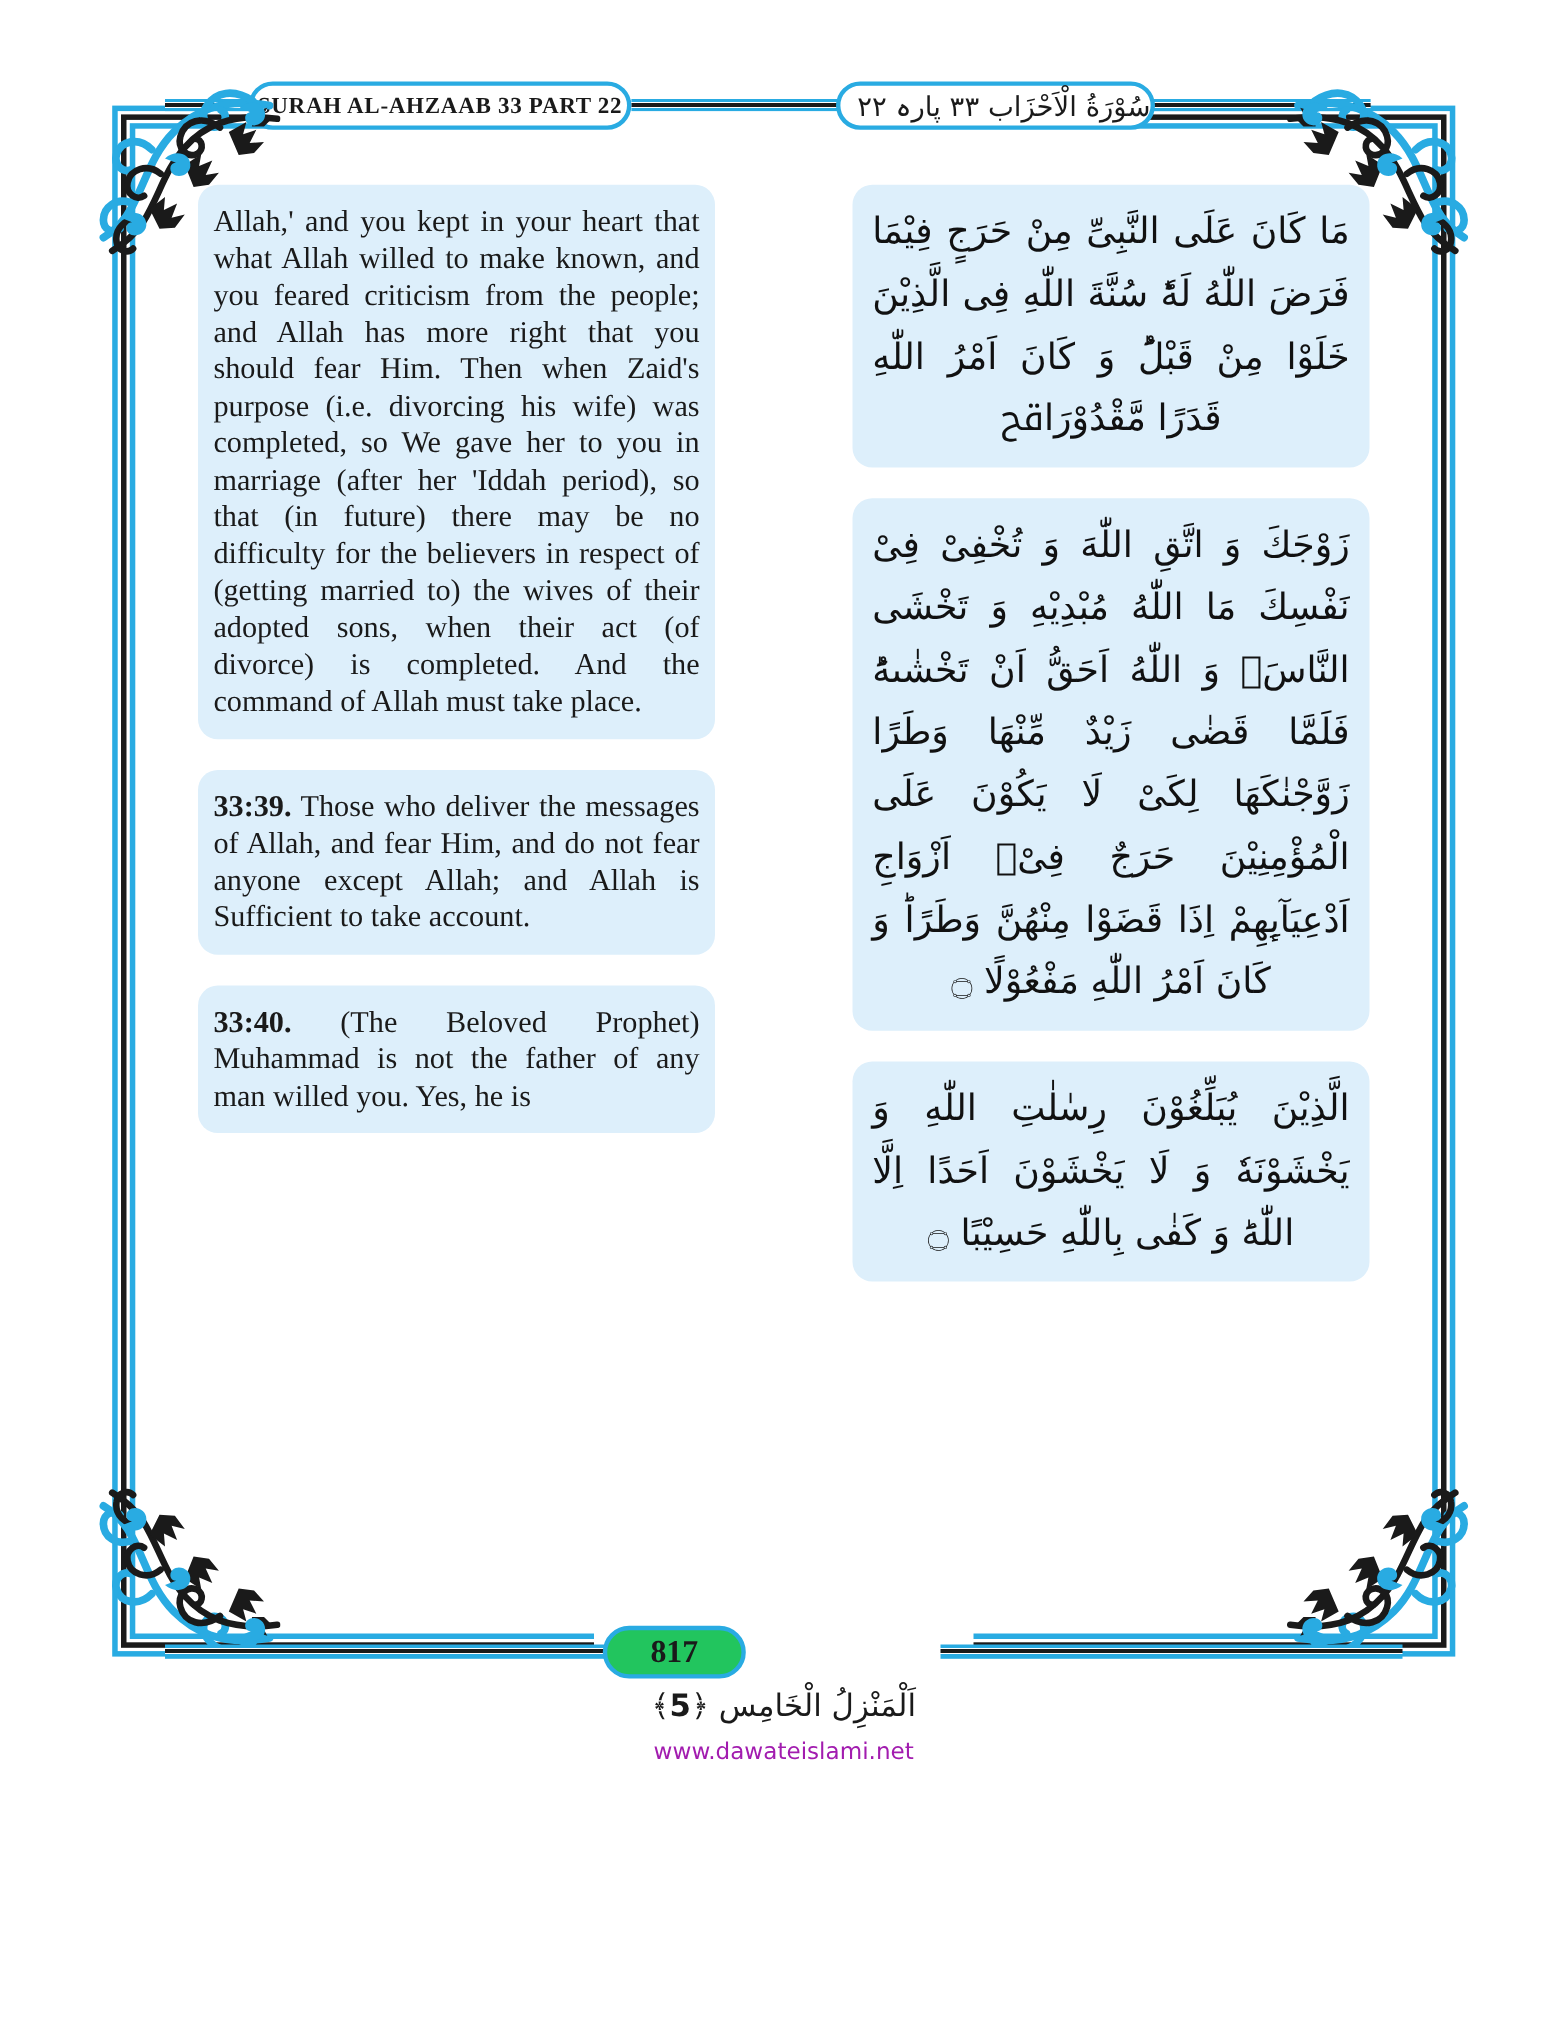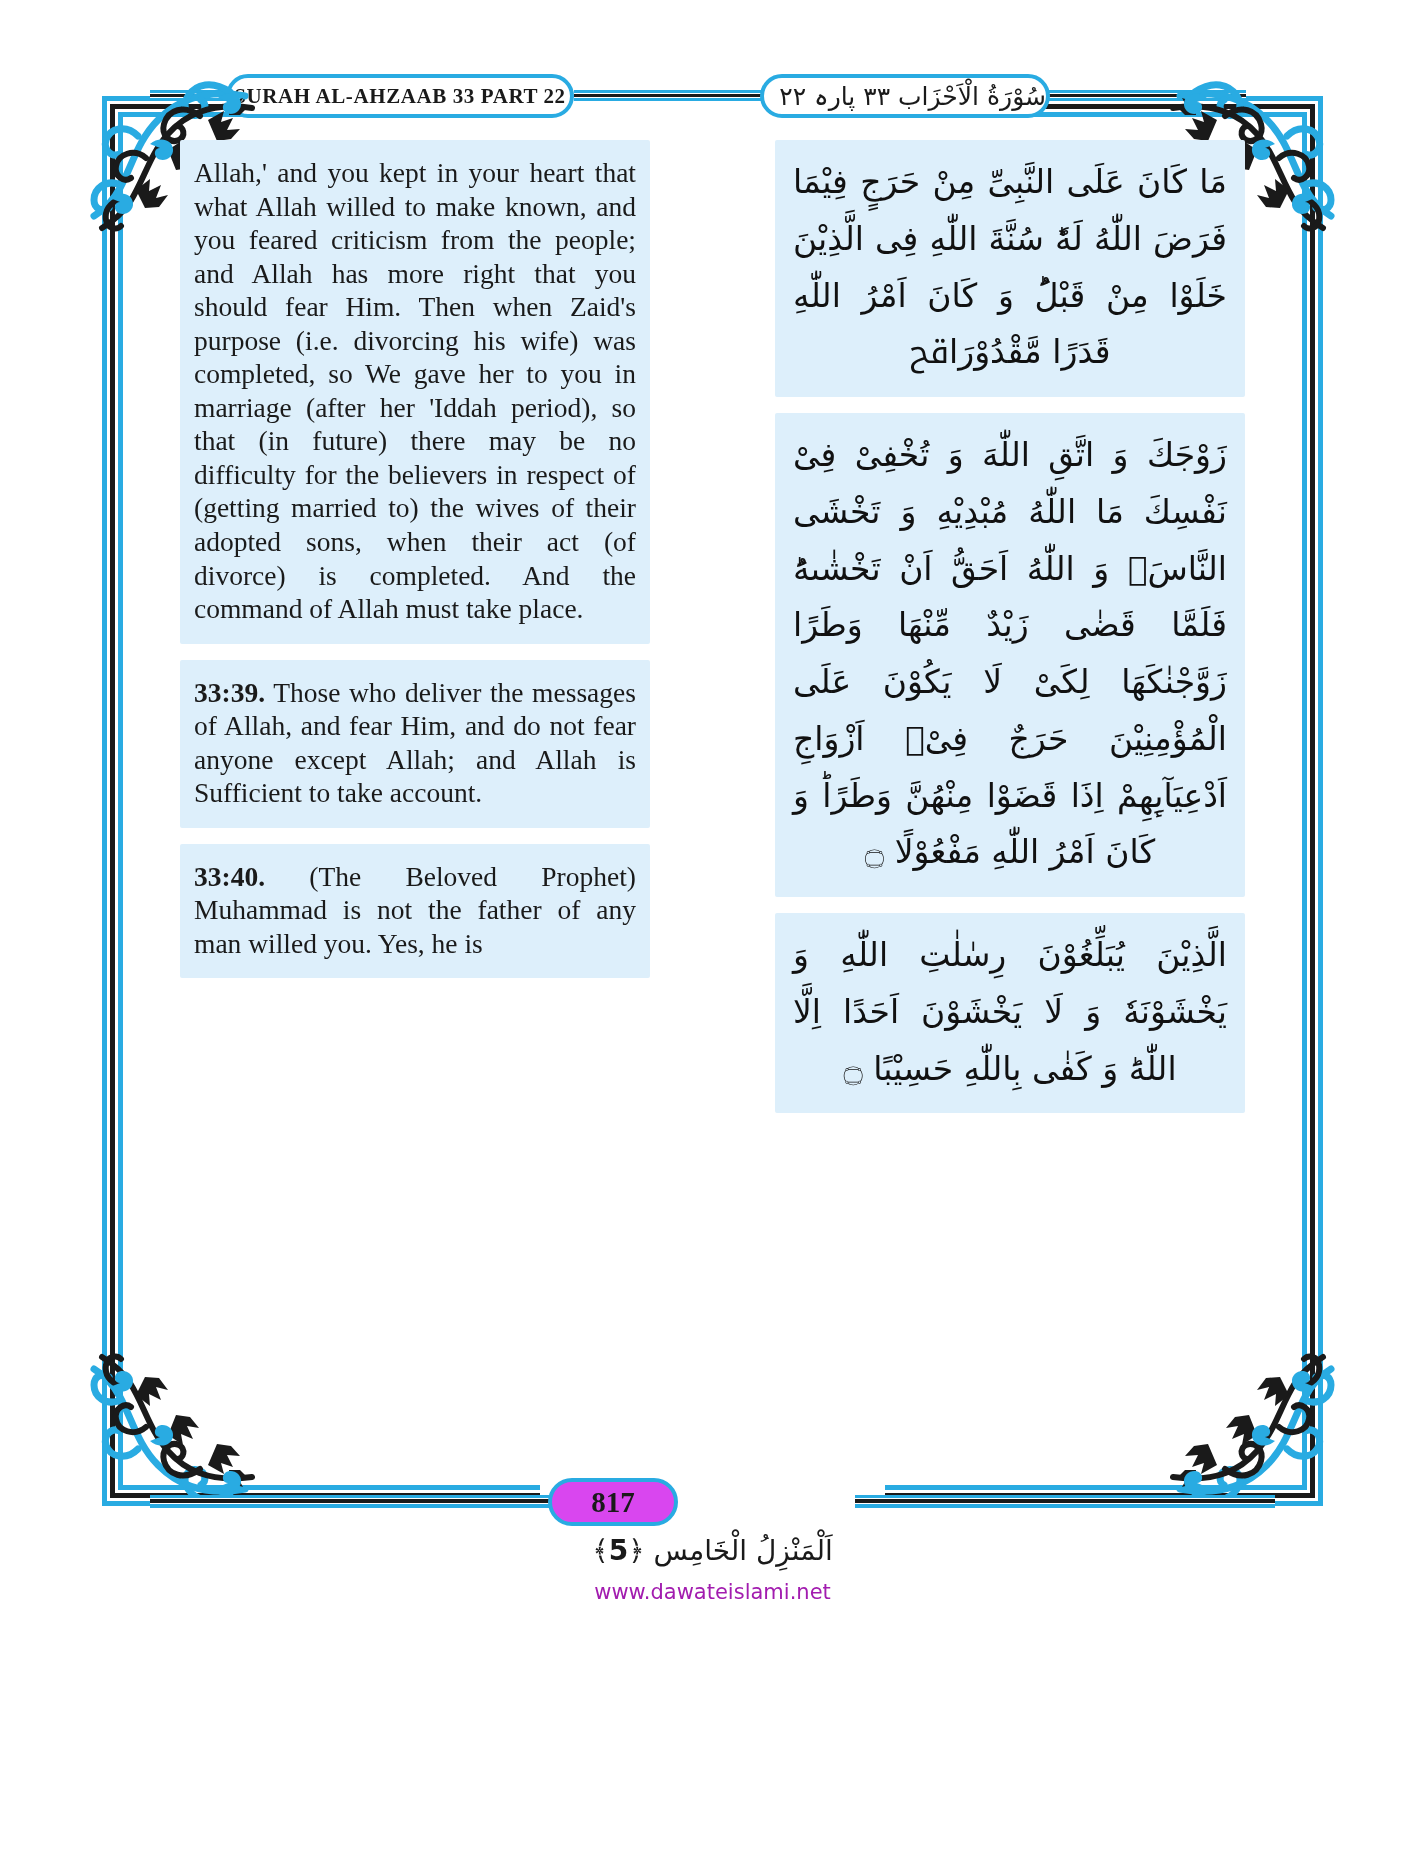--- a/index.html
+++ b/index.html
@@ -132,23 +132,24 @@
     left: 180px; top: 140px;
     width: 1065px;
     display: flex;
     gap: 18px;
   }
   .col-en { width: 470px; }
   .col-ar { width: 470px; margin-left: 107px; }
 
   .verse-box {
     background: #ddeffb;
-    border-radius: 2px;
+    border-radius: 18px;
     margin-bottom: 16px;
     box-sizing: border-box;
+    margin-top: 28px;
   }
   .en-box {
     padding: 16px 14px 18px 14px;
     text-align: justify;
     text-align-last: left;
     font-size: 27.5px;
     line-height: 1.22;
     color: #1a1a1a;
     hyphens: none;
   }
@@ -181,21 +182,21 @@
   }
   .footer-rule-left  { left: 150px; width: 420px; }
   .footer-rule-right { left: 855px; width: 420px; }
 
   .page-num-capsule {
     position: absolute;
     left: 548px; top: 1478px;
     width: 130px; height: 48px;
     border: 4px solid #29abe2;
     border-radius: 26px;
-    background: #d946ef;
+    background: #22c55e;
     box-sizing: border-box;
     display: flex;
     align-items: center;
     justify-content: center;
   }
   .page-num-text {
     font-family: "Liberation Serif", serif;
     font-weight: bold;
     font-size: 29px;
     color: #1a1a1a;

